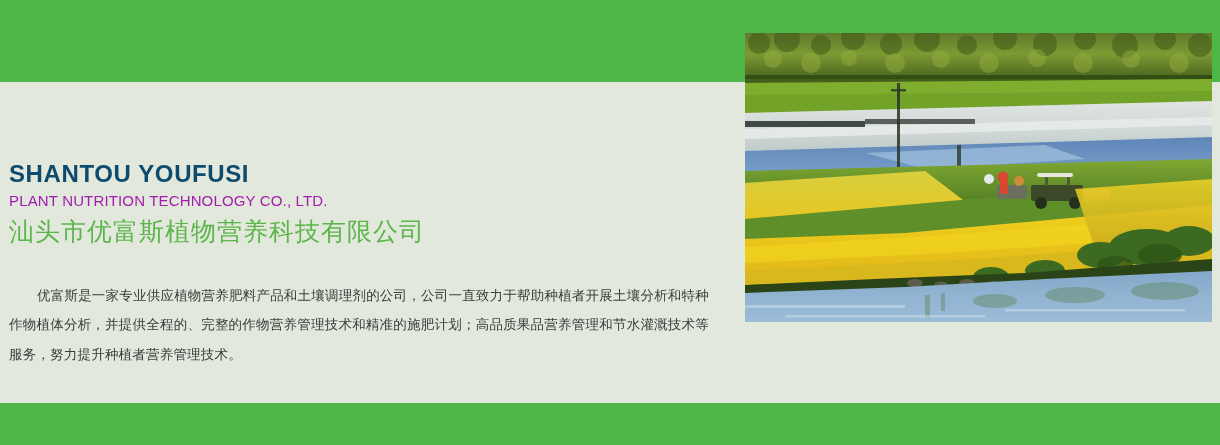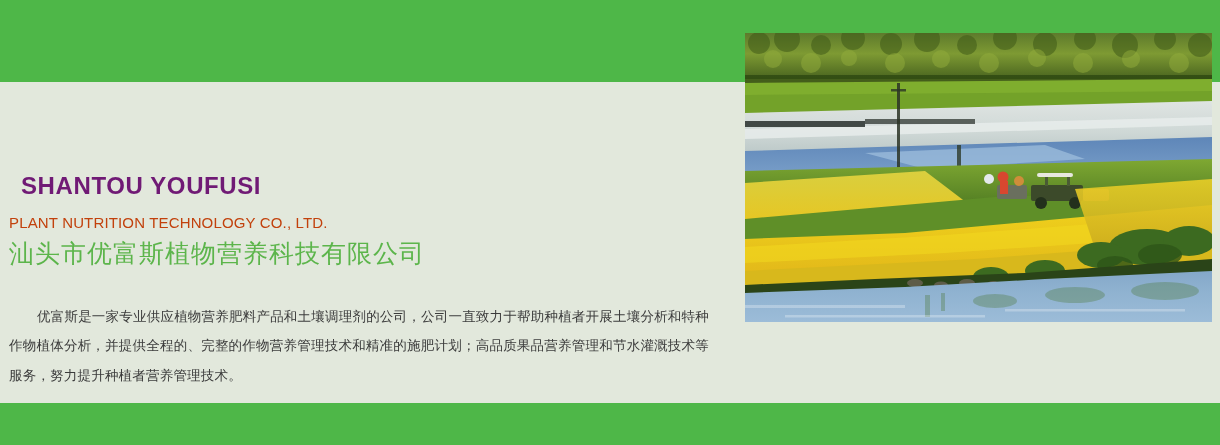--- a/index.html
+++ b/index.html
@@ -42,30 +42,30 @@
   .content {
     position: absolute;
     left: 9px;
     top: 160px;
     width: 720px;
   }
   .brand-en {
     font-size: 24px;
     font-weight: bold;
     letter-spacing: 0.6px;
-    color: #701a75;
+    color: #0c4a6e;
     line-height: 1.18;
-    margin: 12px;
+    margin: 0;
     white-space: nowrap;
   }
   .brand-sub {
     font-size: 15px;
     font-weight: normal;
     letter-spacing: 0.15px;
-    color: #c2410c;
+    color: #a21caf;
     line-height: 1.45;
     margin: 2px 0 4px 0;
     white-space: nowrap;
   }
   .brand-cn {
     font-size: 25px;
     font-weight: normal;
     letter-spacing: 1px;
     color: #5cb54b;
     line-height: 1.3;
@@ -75,21 +75,20 @@
   }
   .desc {
     margin: 30px 0 0 0;
     width: 700px;
     font-size: 13.5px;
     line-height: 2.2;
     color: #3b3b3b;
     text-indent: 28px;
     text-align: justify;
     letter-spacing: 0.2px;
-    font-family: Liberation Mono, monospace;
   }
 
   
   .photo {
     position: absolute;
     left: 745px;
     top: 33px;
     width: 467px;
     height: 289px;
     overflow: hidden;

